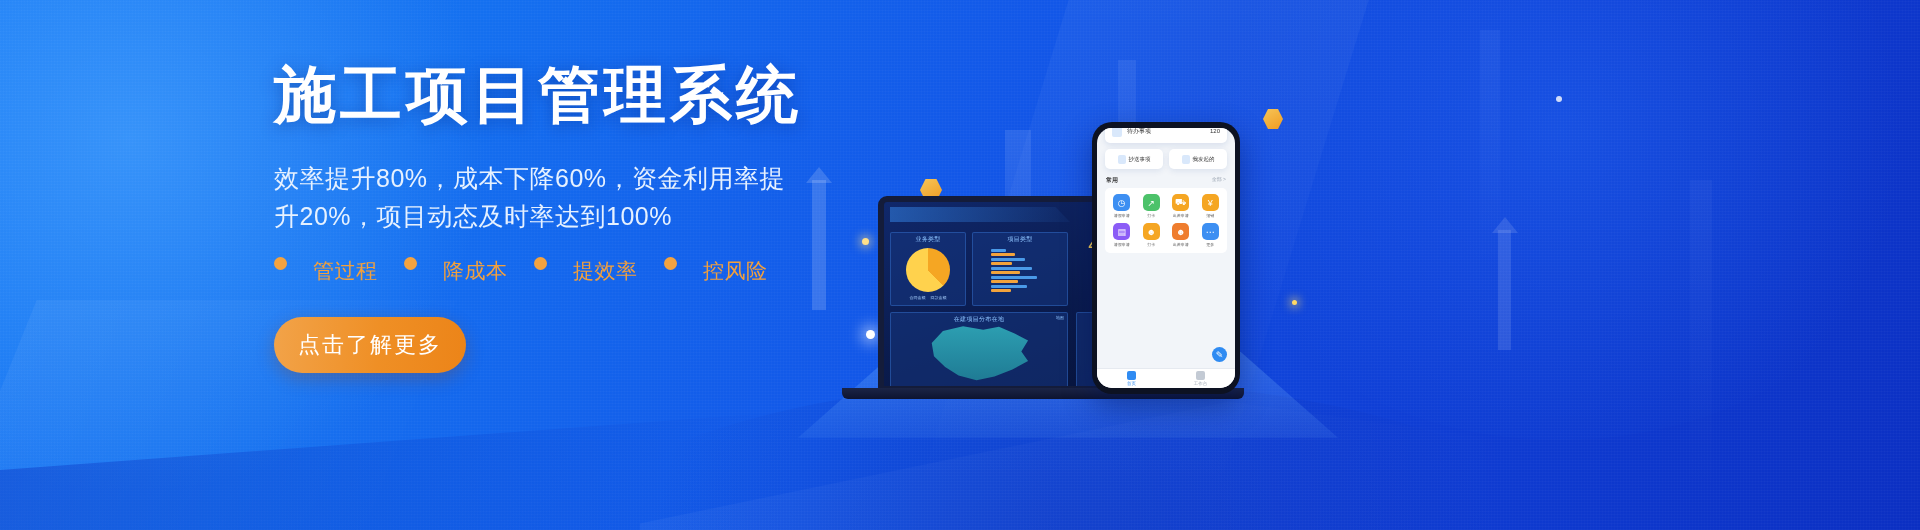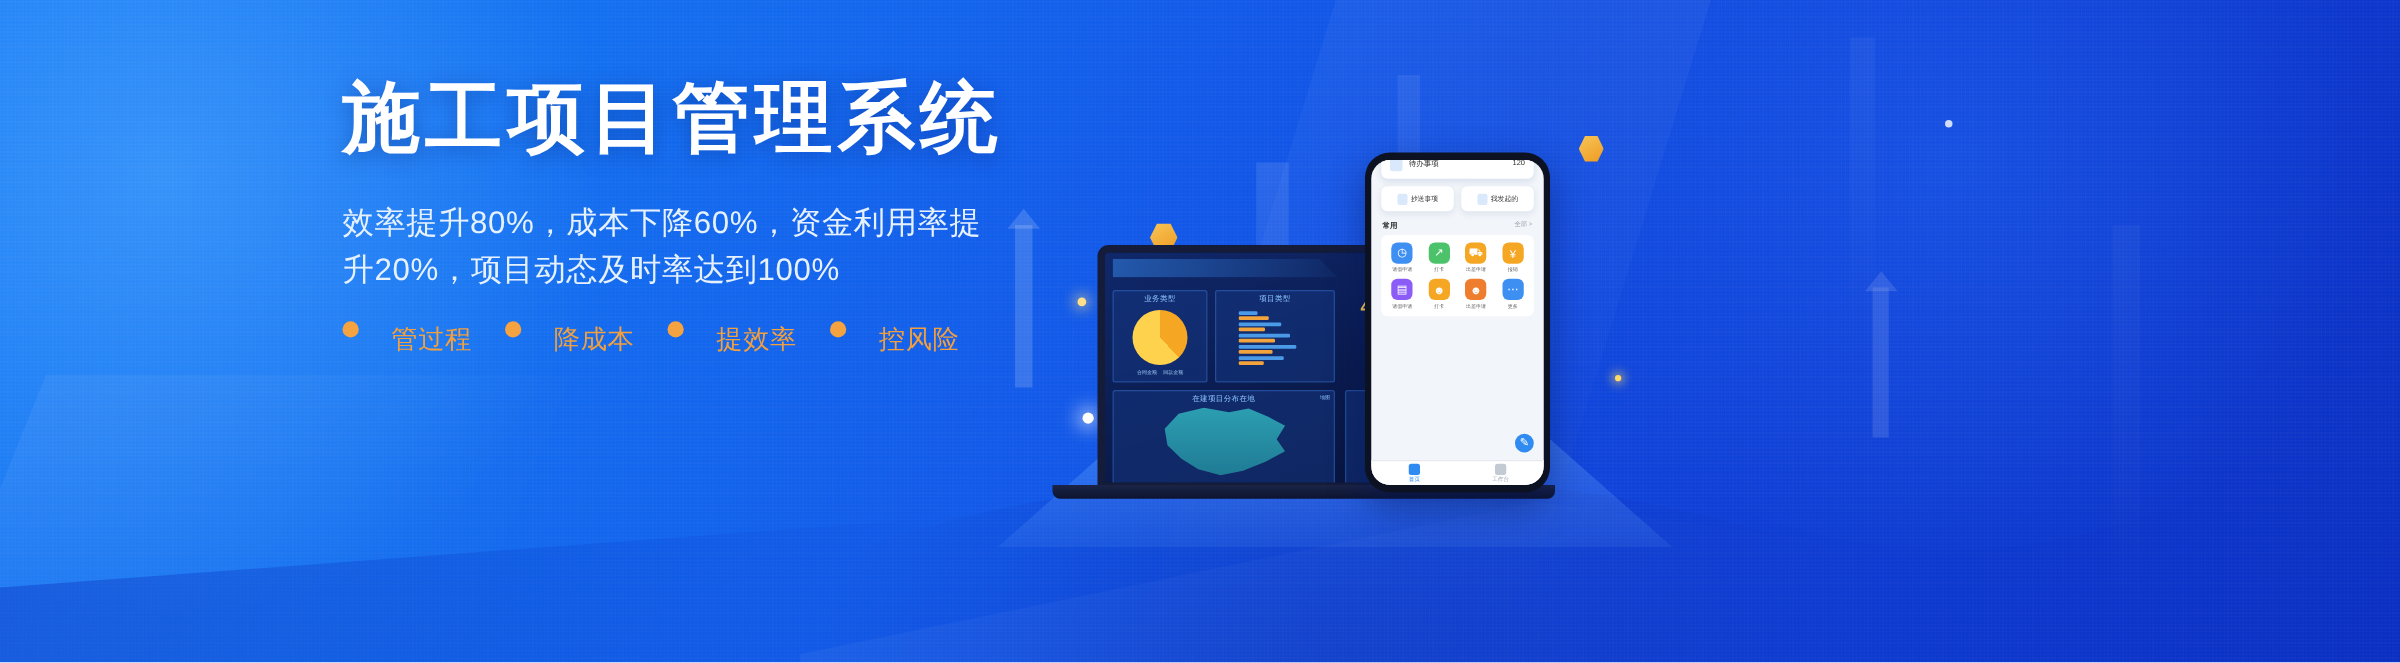--- a/index.html
+++ b/index.html
@@ -285,20 +285,21 @@
       <div class="tag">
         <span class="tag-dot"></span>
         <span>提效率</span>
       </div>
       <div class="tag">
         <span class="tag-dot"></span>
         <span>控风险</span>
       </div>
     </div>
 
+    <button class="cta">点击了解更多</button>
   </div>
 
   <div class="devices">
     <div class="podium"></div>
 
     <div class="laptop">
       <div class="laptop-screen">
         <div class="dash">
           <div class="dash-deco"></div>
           <div class="dash-top">

